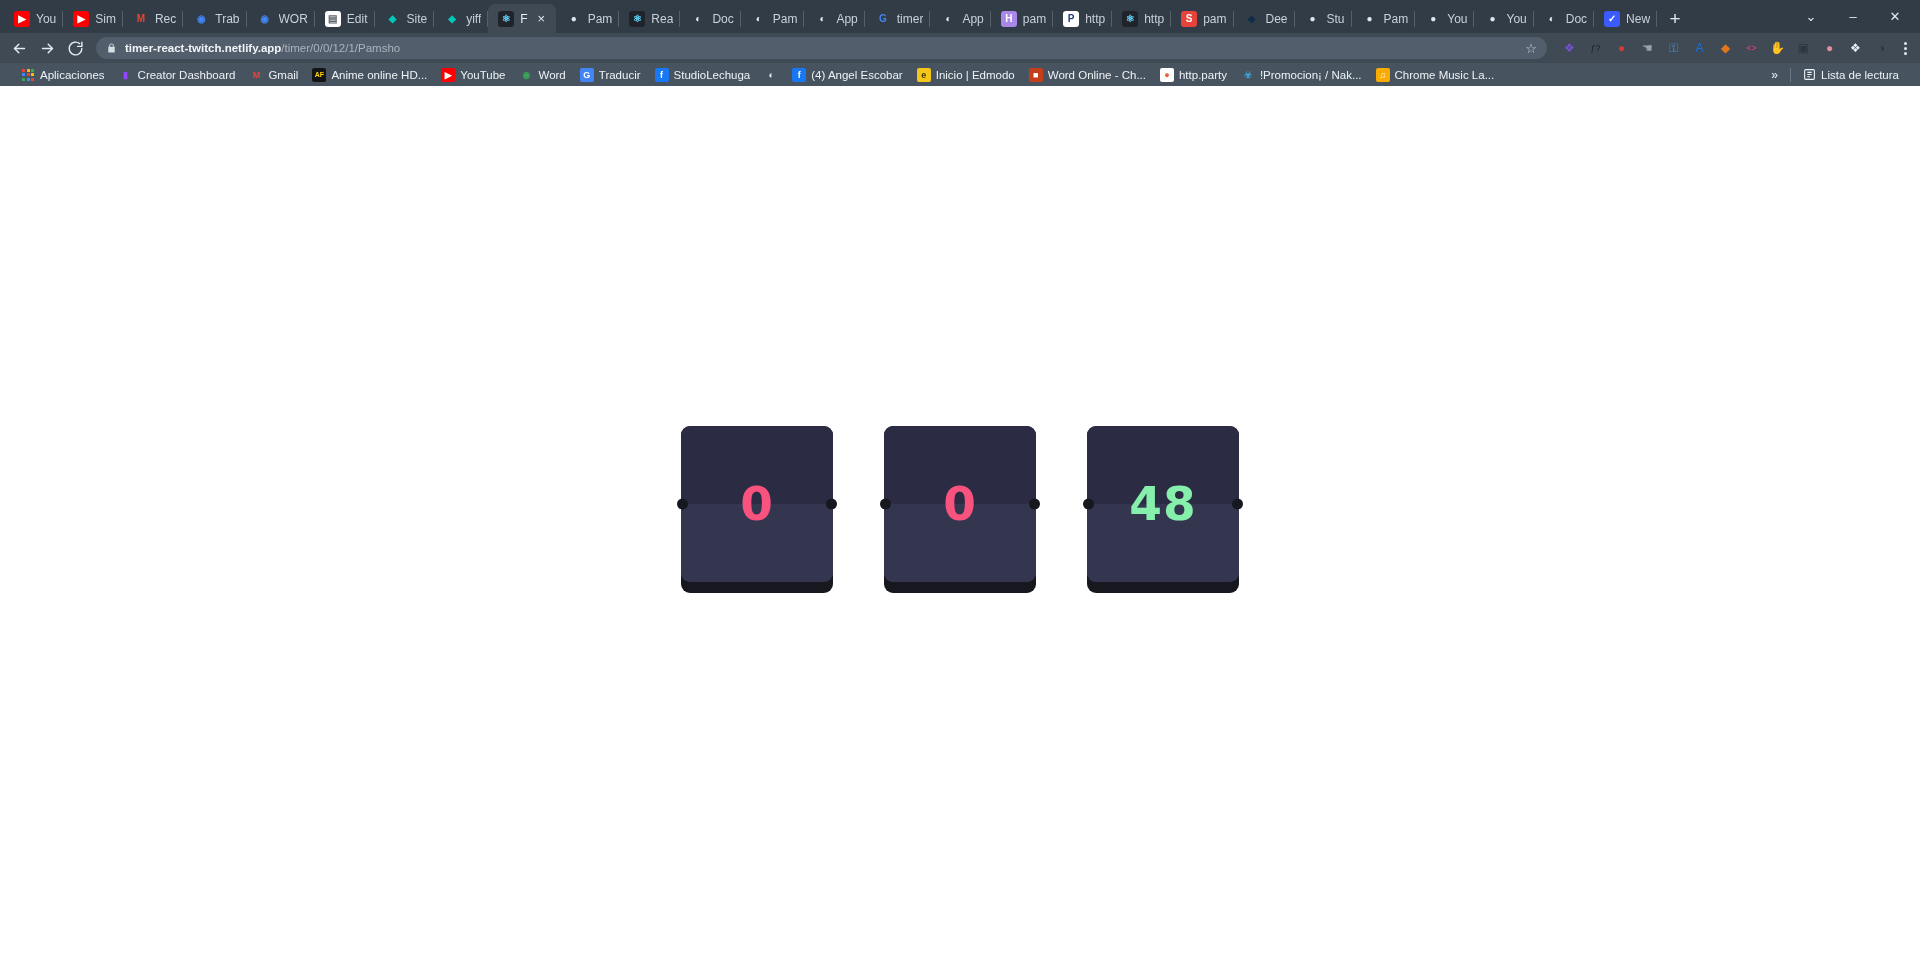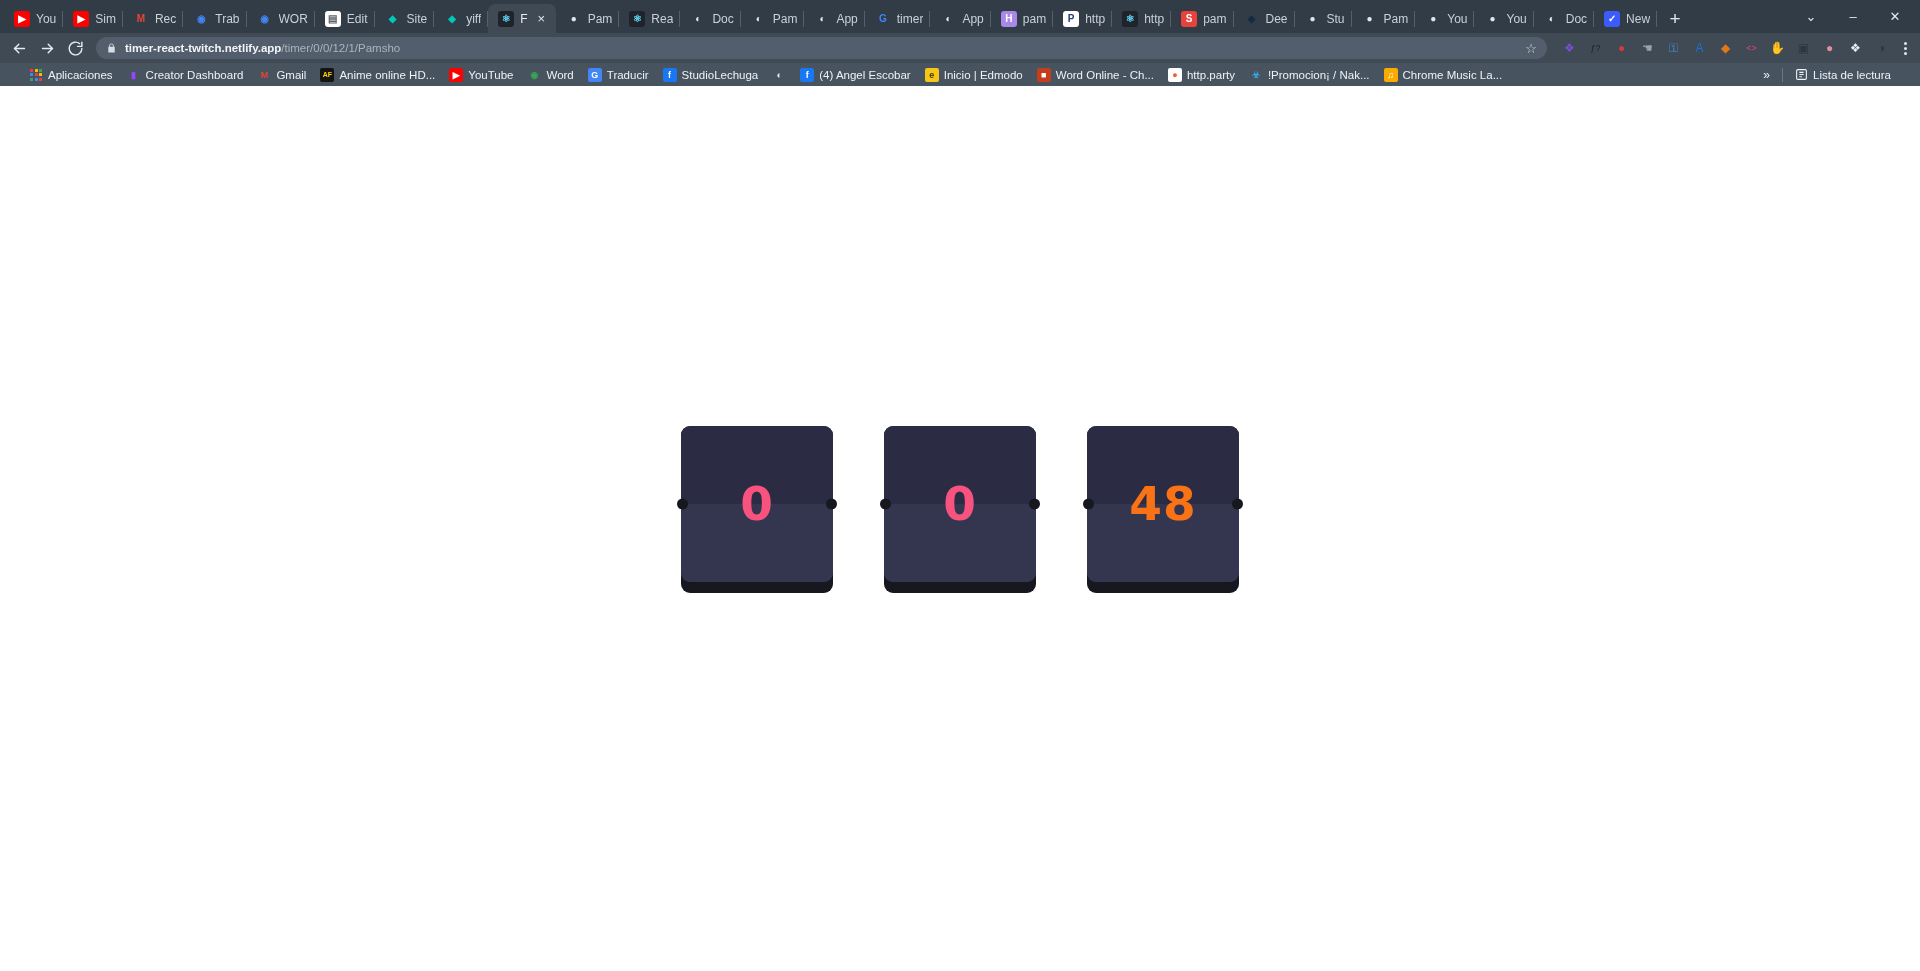--- a/index.html
+++ b/index.html
@@ -150,21 +150,21 @@
     align-items:center; gap:2px; margin-left: 4px;
   }
   .kebab i { width:3px;height:3px;border-radius:50%;background:#e3e9ee;display:block; }
 
   
   .bookmarks {
     height: 23px;
     background: #47535f;
     display: flex;
     align-items: center;
-    padding: 0 22px;
+    padding: 0 14px;
     gap: 0;
     font-size: 11.5px;
     color: #eef2f6;
   }
   .bm {
     display: flex; align-items: center; gap: 5px;
     padding: 2px 7px; border-radius: 4px;
     white-space: nowrap; flex: 0 0 auto;
   }
   .bmicon {
@@ -531,16 +531,16 @@
         <div class="half-bottom" style="background: rgb(52, 54, 80);"></div>
         <div class="dot l"></div>
         <div class="dot r"></div>
         <div class="num" style="color: rgb(248, 83, 126);">0</div>
       </div>
       <div class="flip" style="box-shadow: rgb(23, 24, 31) 0px 11px 0px;">
         <div class="half-top" style="background: rgb(43, 44, 68);"></div>
         <div class="half-bottom" style="background: rgb(52, 54, 80);"></div>
         <div class="dot l"></div>
         <div class="dot r"></div>
-        <div class="num" style="color: #f97316;">48</div>
+        <div class="num" style="color: #86efac;">48</div>
       </div>
     </div>
 </div>
 
 </body></html>

